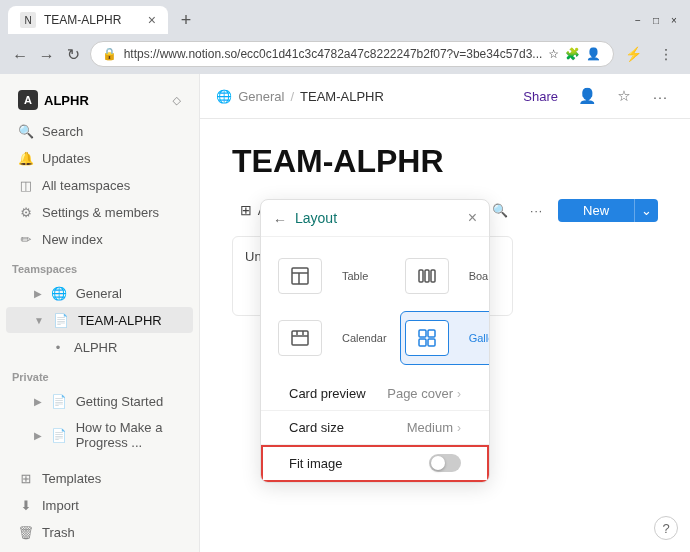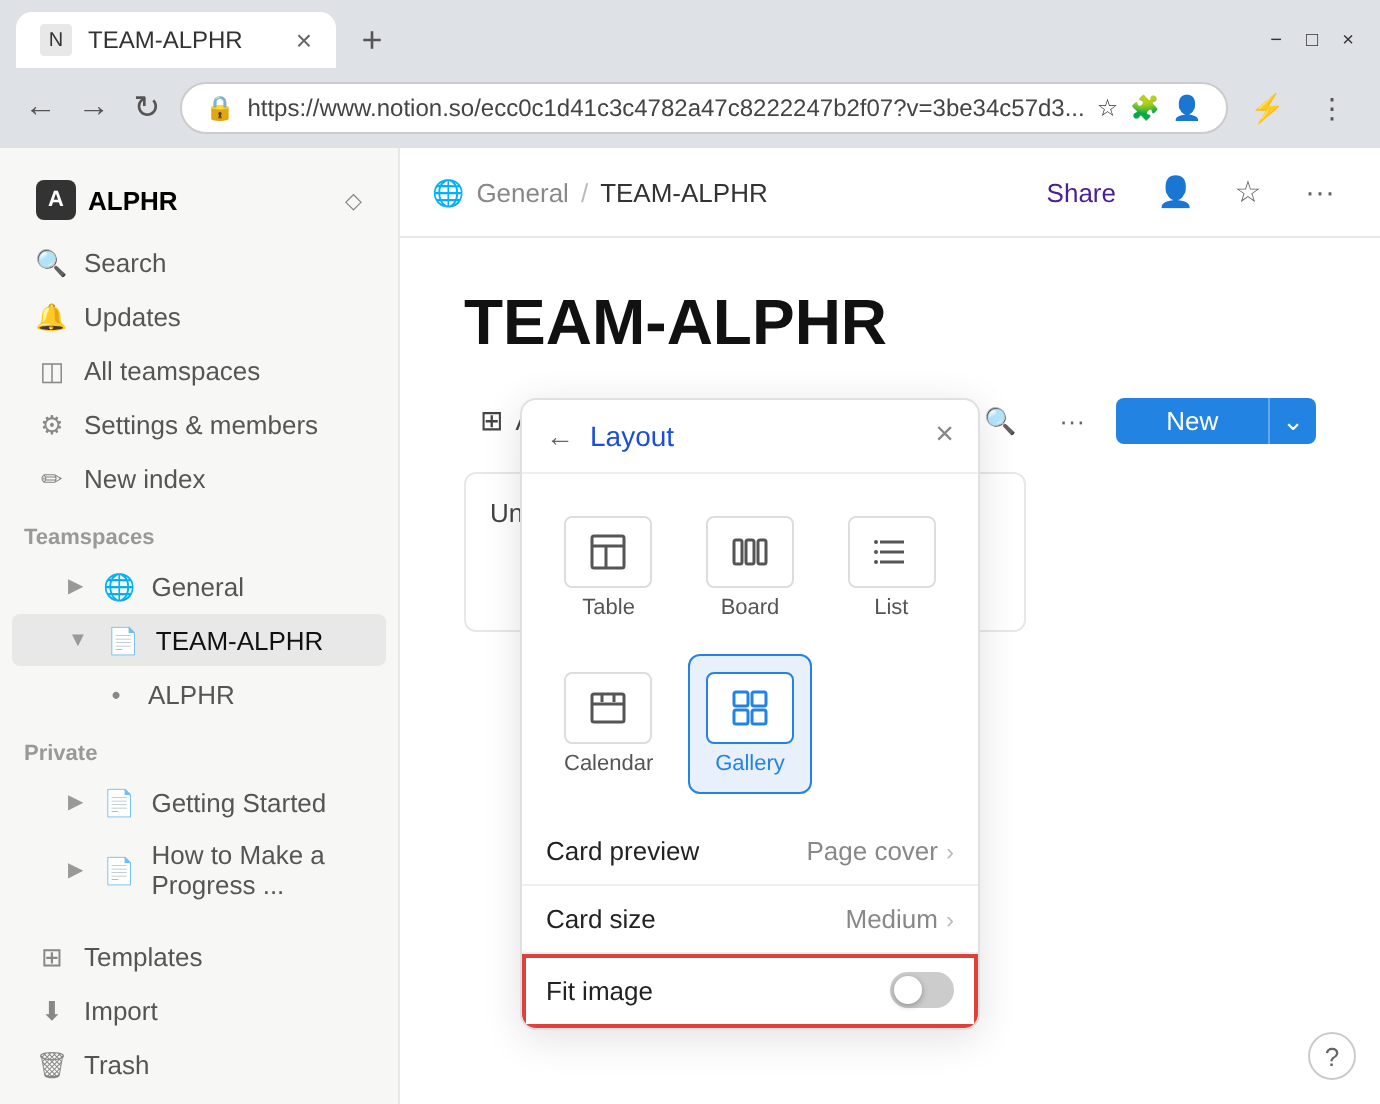--- a/index.html
+++ b/index.html
@@ -68,37 +68,37 @@
 
     
     .gallery-area { display: grid; grid-template-columns: repeat(3, 1fr); gap: 8px; }
     .gallery-card { border: 1px solid #e8e8e8; border-radius: 6px; padding: 12px; min-height: 80px; background: #fff; cursor: pointer; }
     .card-title { font-size: 13px; color: #444; }
 
     
     .panel-overlay { position: absolute; top: 80px; left: 60px; width: 230px; background: #fff; border: 1px solid #e0e0e0; border-radius: 8px; box-shadow: 0 4px 20px rgba(0,0,0,0.12); z-index: 100; overflow: hidden; }
     .panel-header { display: flex; align-items: center; padding: 10px 12px; gap: 8px; border-bottom: 1px solid #f0f0f0; }
     .panel-back-btn { cursor: pointer; color: #666; font-size: 14px; }
-    .panel-title { font-size: 14px; font-weight: 500; flex: 1; color: #1d4ed8; }
+    .panel-title { font-size: 14px; font-weight: 500; flex: 1; color: #0f766e; }
     .panel-close-btn { cursor: pointer; color: #888; font-size: 16px; line-height: 1; }
 
     
     .layout-grid { display: grid; grid-template-columns: repeat(3, 1fr); gap: 8px; padding: 12px; }
-    .layout-option { display: flex; flex-direction: column; align-items: center; gap: 4px; padding: 8px 4px; border-radius: 6px; cursor: pointer; border: 1px solid transparent; }
+    .layout-option { display: flex; flex-direction: row; align-items: center; gap: 20px; padding: 8px 4px; border-radius: 6px; cursor: pointer; border: 1px solid transparent; }
     .layout-option.active { background: #e8f0fc; border-color: #2383e2; }
     .layout-icon-box { width: 44px; height: 36px; border: 1px solid #ddd; border-radius: 4px; display: flex; align-items: center; justify-content: center; font-size: 18px; color: #555; background: #fff; }
     .layout-option.active .layout-icon-box { border-color: #2383e2; color: #2383e2; }
     .layout-label { font-size: 11px; color: #555; }
     .layout-option.active .layout-label { color: #2383e2; }
 
     
     .panel-desc { padding: 0 12px 10px; font-size: 12px; color: #888; line-height: 1.4; border-bottom: 1px solid #f0f0f0; }
 
     
-    .panel-prop { display: flex; align-items: center; padding: 9px 12px; border-bottom: 1px solid #f0f0f0; cursor: pointer; }
+    .panel-prop { display: flex; align-items: center; padding: 9px 28px; border-bottom: 1px solid #f0f0f0; cursor: pointer; }
     .panel-prop-label { flex: 1; font-size: 13px; color: #222; }
     .panel-prop-value { font-size: 13px; color: #888; }
     .panel-prop-chevron { color: #bbb; font-size: 12px; margin-left: 4px; }
 
     
     .panel-prop.highlighted { outline: 2px solid #e0403a; outline-offset: -2px; }
     
     
     .toggle { width: 32px; height: 18px; border-radius: 9px; background: #ccc; position: relative; cursor: pointer; transition: background 0.2s; flex-shrink: 0; }
     .toggle.off { background: #ccc; }

